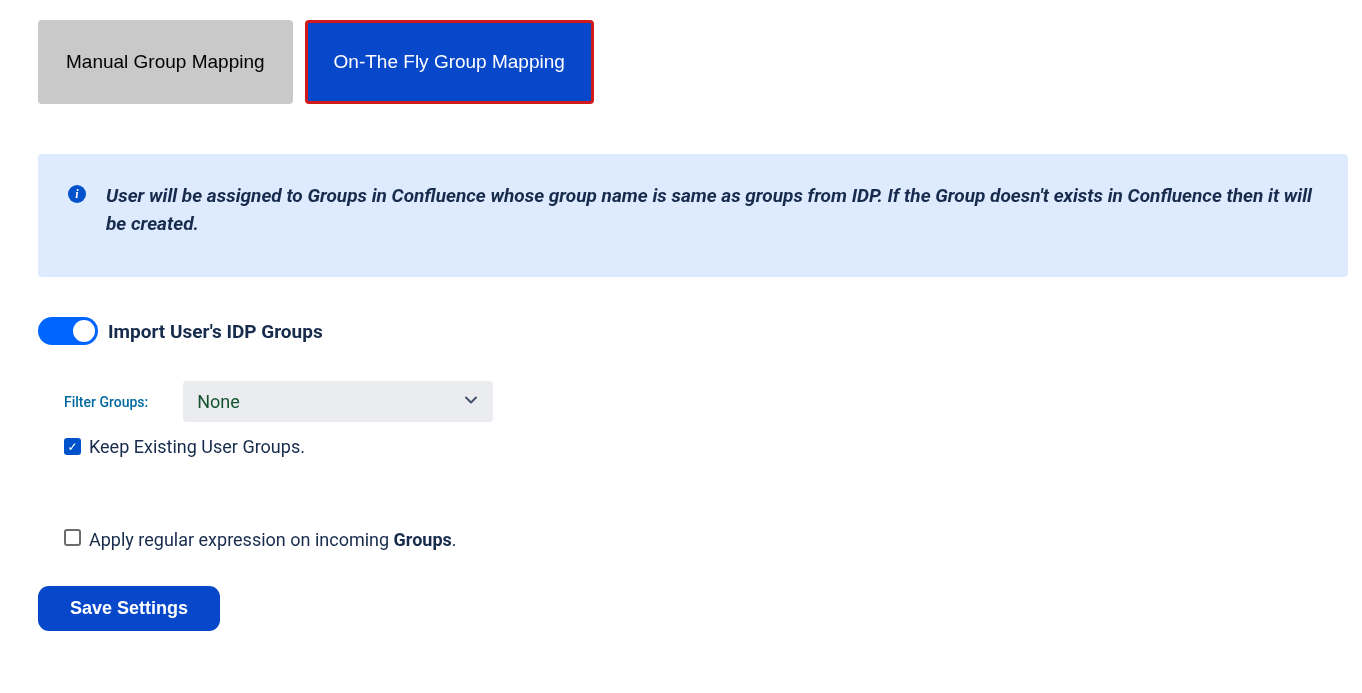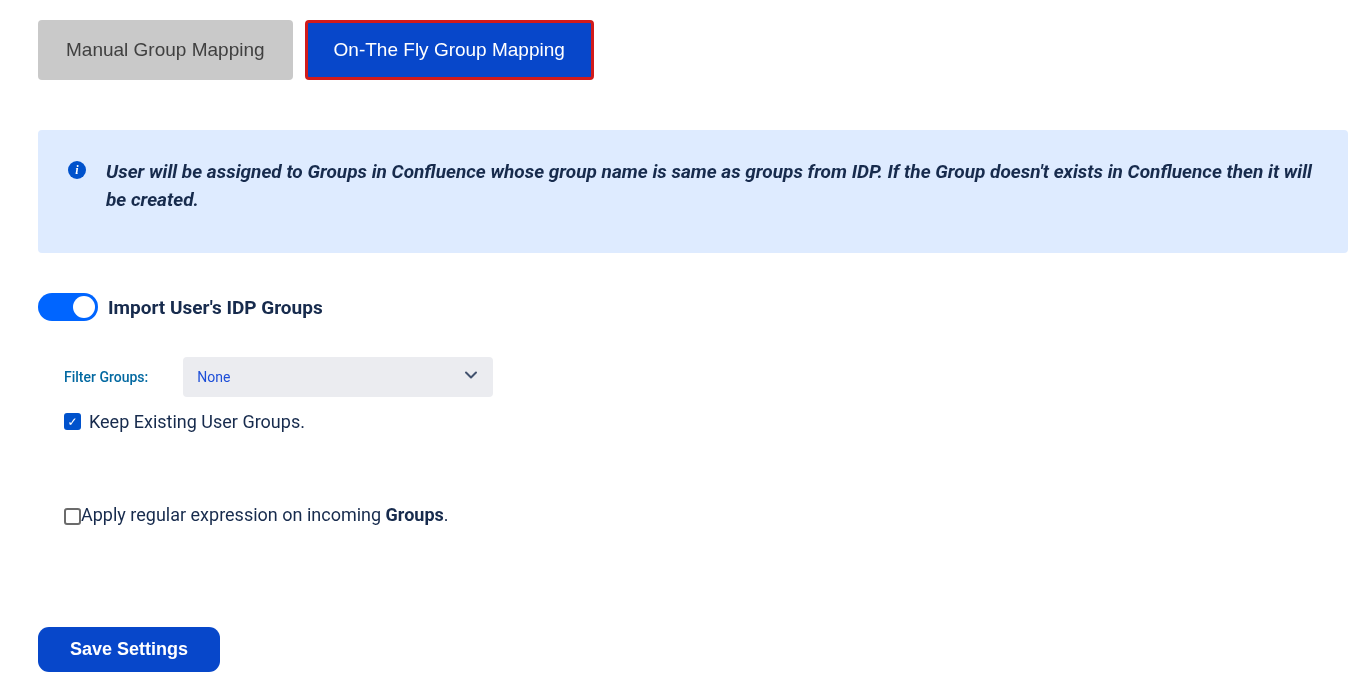--- a/index.html
+++ b/index.html
@@ -22,27 +22,27 @@
     }
     .tab {
       padding: 14px 28px;
       font-size: 19px;
       border-radius: 4px;
       cursor: pointer;
       border: none;
     }
     .tab-inactive {
       background: #c9c9c9;
-      color: #404040;
+      color: #000000;
     }
     .tab-active {
       background: #0747ca;
       color: #fff;
       border: 3px solid #d11b1b;
-      padding: 16px 26px;
+      padding: 28px 26px;
     }
     .info-panel {
       background: #deebff;
       border-radius: 4px;
       padding: 28px 30px 40px 30px;
       display: flex;
       align-items: flex-start;
       gap: 20px;
       margin-bottom: 40px;
       width: 1310px;
@@ -116,42 +116,43 @@
       background: #ebecf0;
       border-radius: 4px;
       padding: 10px 14px;
       width: 310px;
       display: flex;
       justify-content: space-between;
       align-items: center;
       cursor: pointer;
     }
     .select-value {
-      font-size: 14px;
-      color: #1d4ed8;
+      font-size: 18px;
+      color: #14532d;
       text-align: right;
     }
     .select-chevron {
       color: #42526e;
     }
     .help-text {
       font-size: 15px;
       color: #8d8d8d;
       margin-bottom: 44px;
     }
     .checkbox-row {
       display: flex;
       align-items: center;
       gap: 8px;
       margin-bottom: 72px;
     }
     .checkbox-row2 {
       display: flex;
-      align-items: flex-end;
-      margin-bottom: 102px;
+      align-items: flex-start;
+      gap: 8px;
+      margin-bottom: 36px;
     }
     .checkbox {
       width: 17px;
       height: 17px;
       border-radius: 3px;
       cursor: pointer;
       display: inline-flex;
       align-items: center;
       justify-content: center;
       flex-shrink: 0;

